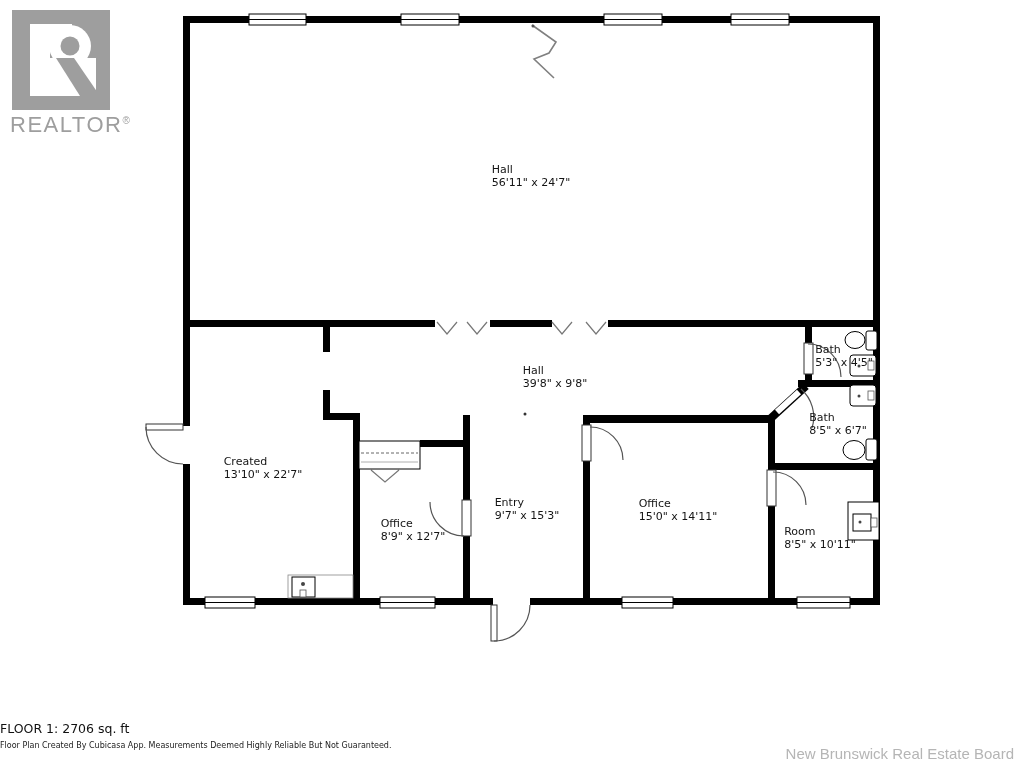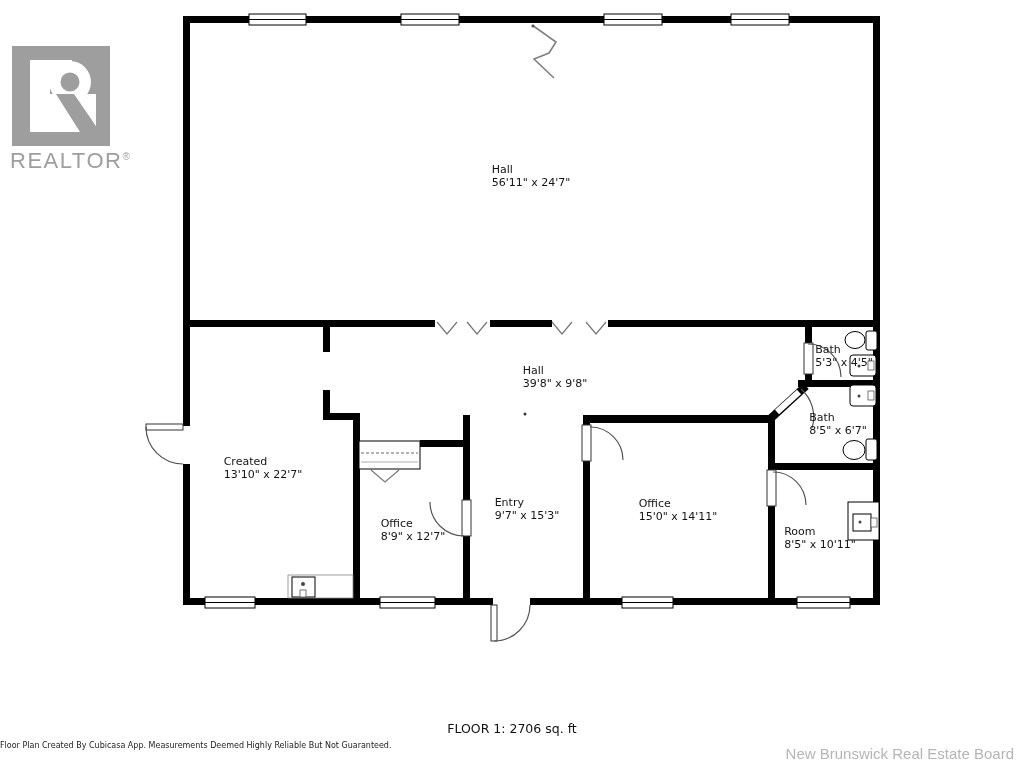--- a/index.html
+++ b/index.html
@@ -1,30 +1,30 @@
 <!DOCTYPE html>
 <html><head>
 <meta charset="utf-8">
 <style>
   html,body{margin:0;padding:0;background:#fff;}
   .stage{position:relative;width:1024px;height:768px;background:#ffffff;overflow:hidden;
          font-family:"DejaVu Sans",sans-serif;}
   .plan-svg{position:absolute;left:0;top:0;}
   
-  .logo{position:absolute;left:12px;top:10px;width:130px;margin-top:36px;}
+  .logo{position:absolute;left:12px;top:10px;width:130px;}
   .logo-text{position:absolute;left:-2px;top:102px;color:#9e9e9e;font-size:22px;
              letter-spacing:1.5px;font-family:"Liberation Sans",sans-serif;font-weight:400;}
   .logo-text .reg{font-size:10px;vertical-align:super;letter-spacing:0;}
   
   .room-label{position:absolute;transform:translate(-50%,-50%);
               white-space:nowrap;color:#141414;font-size:11px;line-height:13px;}
   
   .footer-total{position:absolute;left:0;right:0;top:708px;text-align:center;
                 font-weight:bold;font-size:12.5px;color:#000;}
-  .footer-floor{position:absolute;left:0;right:0;top:721px;text-align:center;
+  .footer-floor{position:absolute;left:0;right:0;top:721px;
                 font-size:12.5px;color:#111;}
   .footer-disclaimer{position:absolute;left:0;right:0;top:741px;text-align:left;
                 font-size:8px;color:#222;}
   .watermark{position:absolute;right:10px;top:745px;color:#b5b5b5;font-size:15px;
              font-family:"Liberation Sans",sans-serif;}
 </style>
 </head>
 <body>
 
 <div class="stage">

